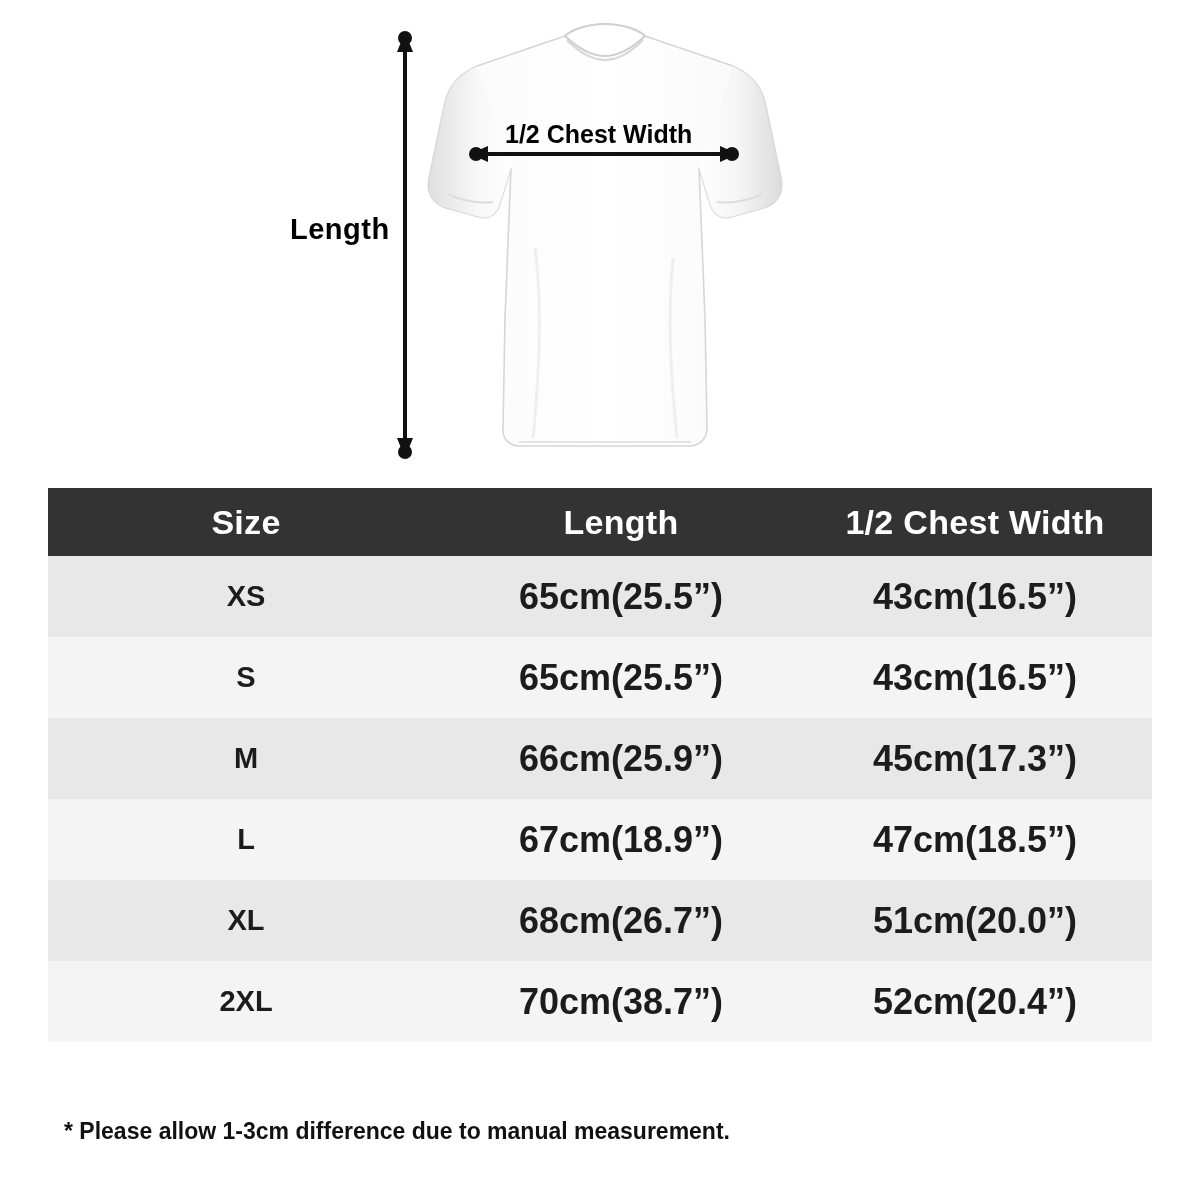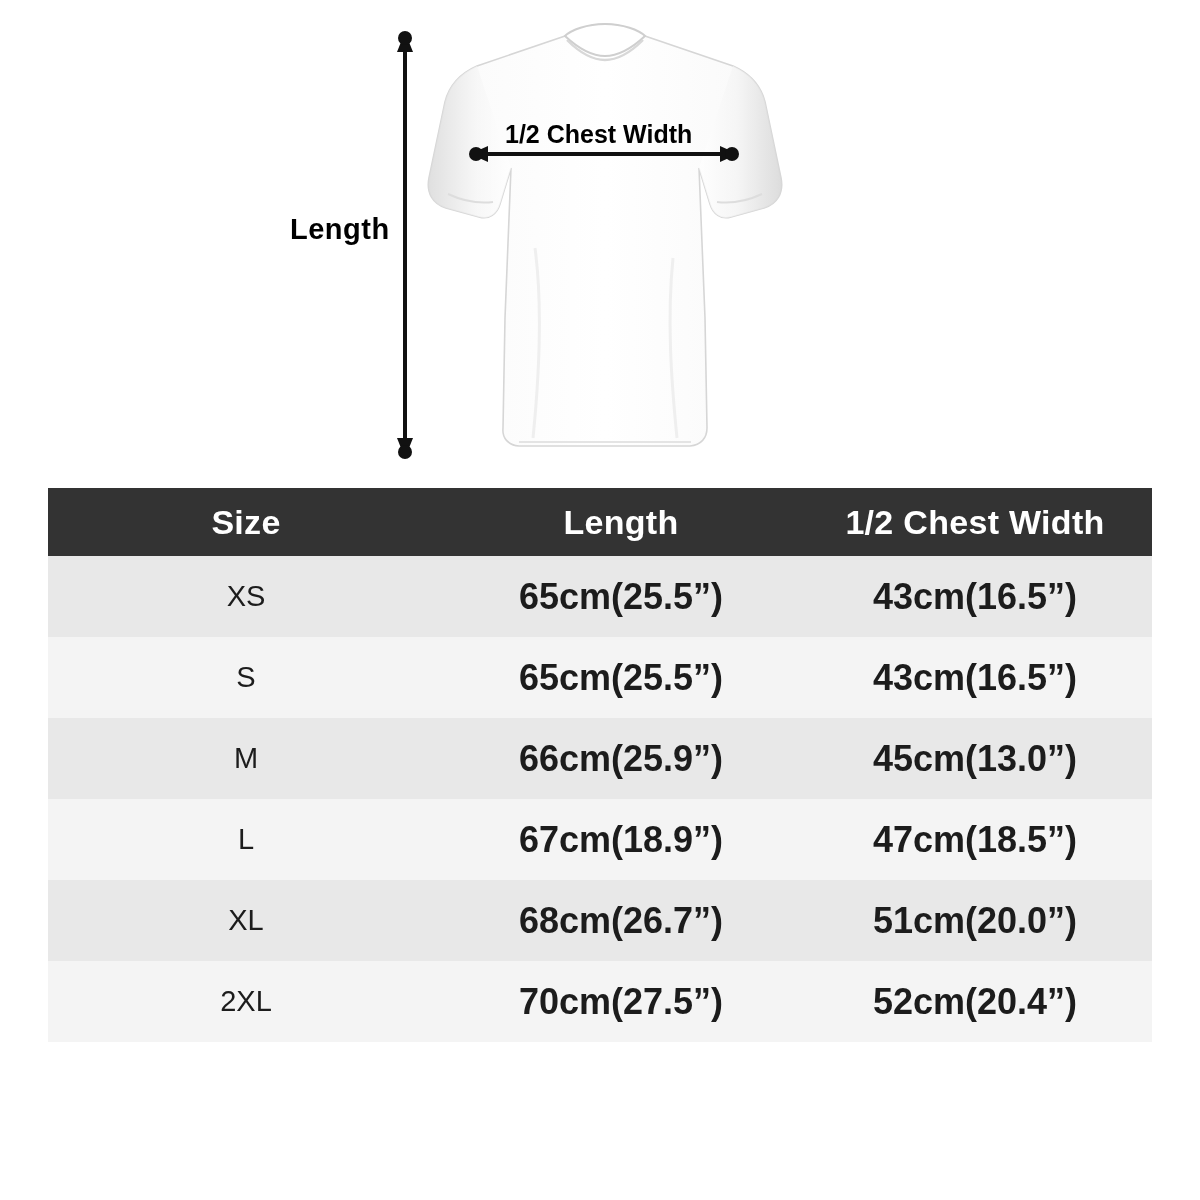--- a/index.html
+++ b/index.html
@@ -89,21 +89,21 @@
   .row-even { background: #e8e8e8; }
   .row-odd  { background: #f4f4f4; }
 
   .table tbody td {
     font-size: 36px;
     font-weight: bold;
     color: #1c1c1c;
   }
   .table tbody td.size-cell {
     font-size: 29px;
-    font-weight: normal;
+    font-weight: bold;
   }
 
   .footnote {
     position: absolute;
     left: 64px;
     top: 1118px;
     font-size: 23px;
     font-weight: bold;
     color: #111111;
   }
@@ -216,34 +216,35 @@
         <td>43cm(16.5”)</td>
       </tr>
       <tr class="row-odd">
         <td class="size-cell">S</td>
         <td>65cm(25.5”)</td>
         <td>43cm(16.5”)</td>
       </tr>
       <tr class="row-even">
         <td class="size-cell">M</td>
         <td>66cm(25.9”)</td>
-        <td>45cm(13.0”)</td>
+        <td>45cm(17.3”)</td>
       </tr>
       <tr class="row-odd">
         <td class="size-cell">L</td>
         <td>67cm(18.9”)</td>
         <td>47cm(18.5”)</td>
       </tr>
       <tr class="row-even">
         <td class="size-cell">XL</td>
         <td>68cm(26.7”)</td>
         <td>51cm(20.0”)</td>
       </tr>
       <tr class="row-odd">
         <td class="size-cell">2XL</td>
-        <td>70cm(27.5”)</td>
+        <td>70cm(38.7”)</td>
         <td>52cm(20.4”)</td>
       </tr>
     </tbody>
   </table>
 
+  <div class="footnote">* Please allow 1-3cm difference due to manual measurement.</div>
 
 </div>
 
 </body></html>

